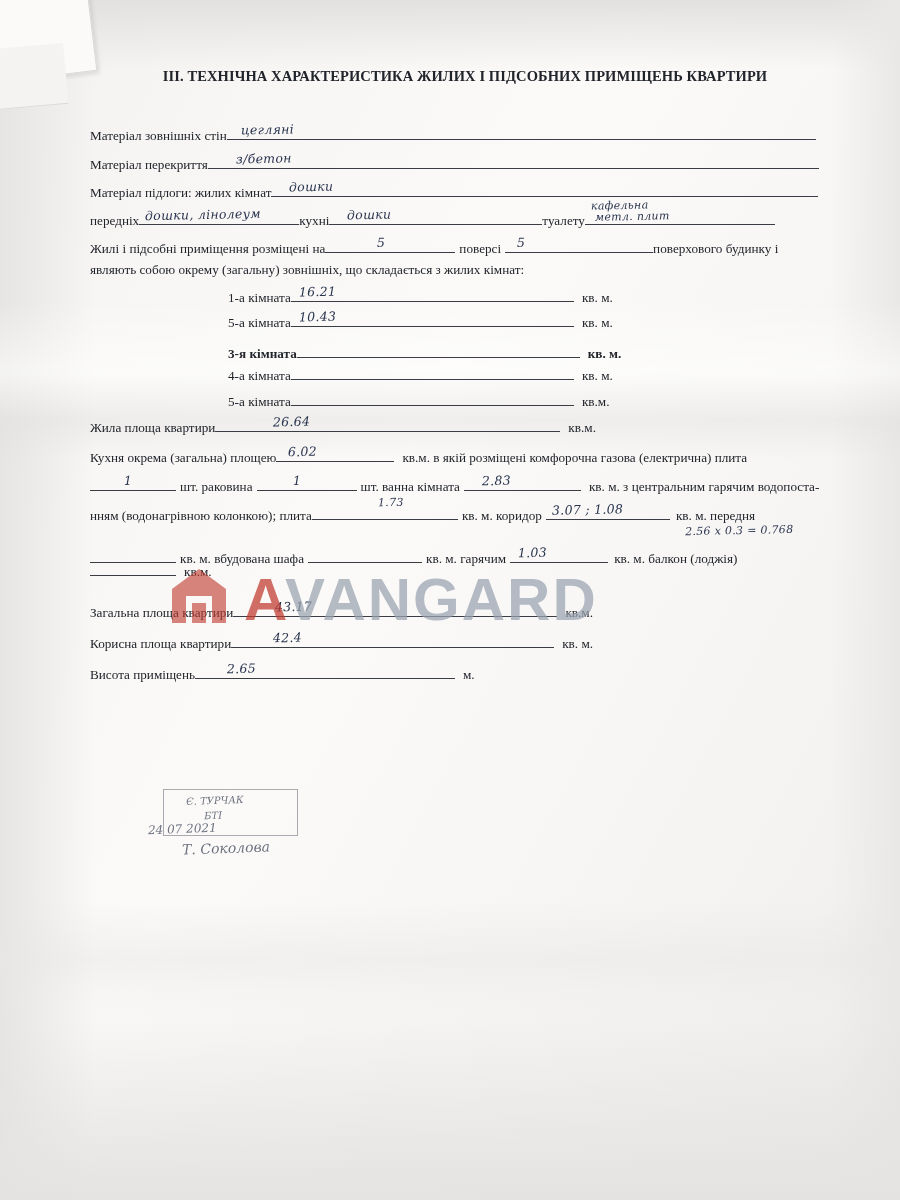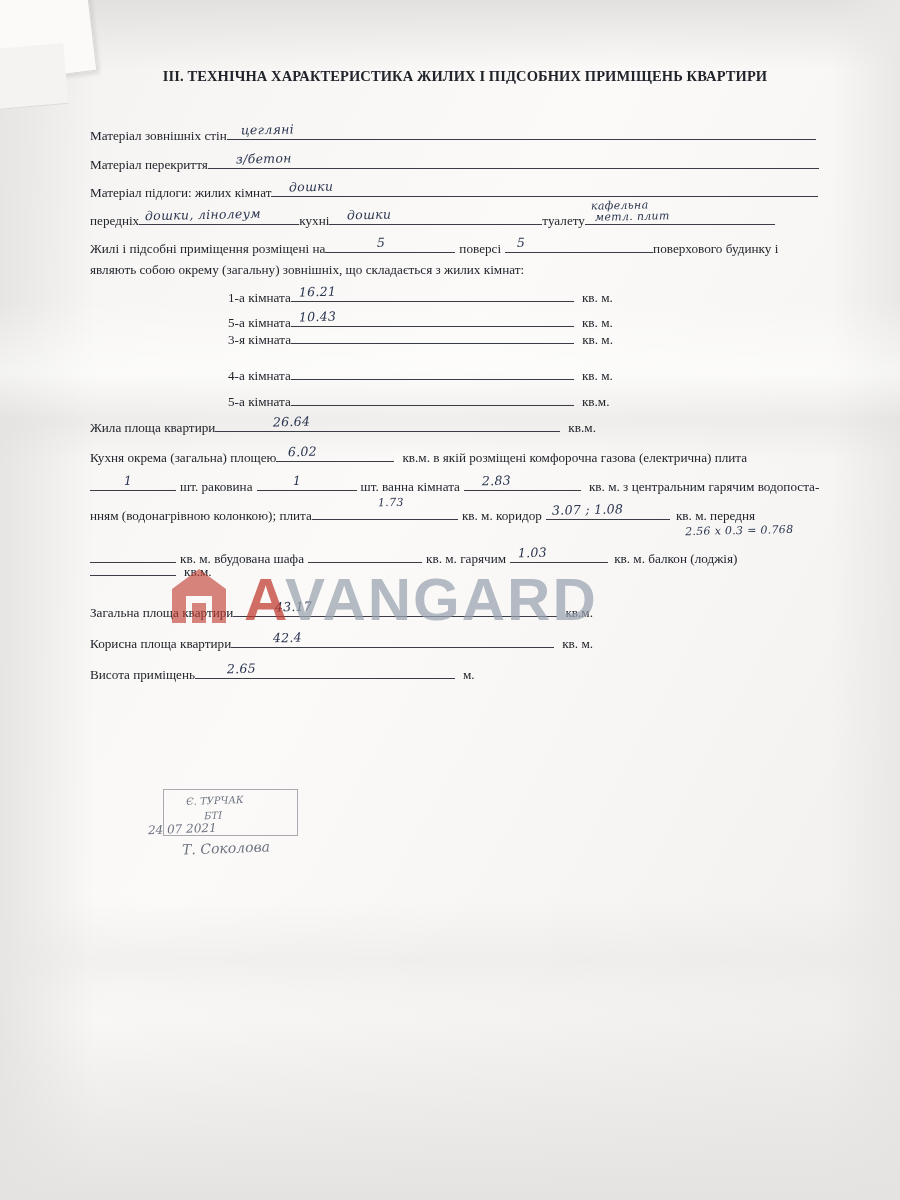--- a/index.html
+++ b/index.html
@@ -249,21 +249,21 @@
       </span>
       <span class="unit">кв. м.</span>
     </div>
     <div class="room-row" style="top:313px;">
       <span class="lbl">5-а кімната</span>
       <span class="line" style="width:283px;">
         <span class="ink" style="left:8px;">10.43</span>
       </span>
       <span class="unit">кв. м.</span>
     </div>
-    <div class="room-row" style="top:330px;">
+    <div class="room-row" style="top:344px;font-weight:bold;">
       <span class="lbl">3-я кімната</span>
       <span class="line" style="width:283px;">
         <span class="ink" style="left:8px;"></span>
       </span>
       <span class="unit">кв. м.</span>
     </div>
     <div class="room-row" style="top:366px;">
       <span class="lbl">4-а кімната</span>
       <span class="line" style="width:283px;">
         <span class="ink" style="left:8px;"></span>

